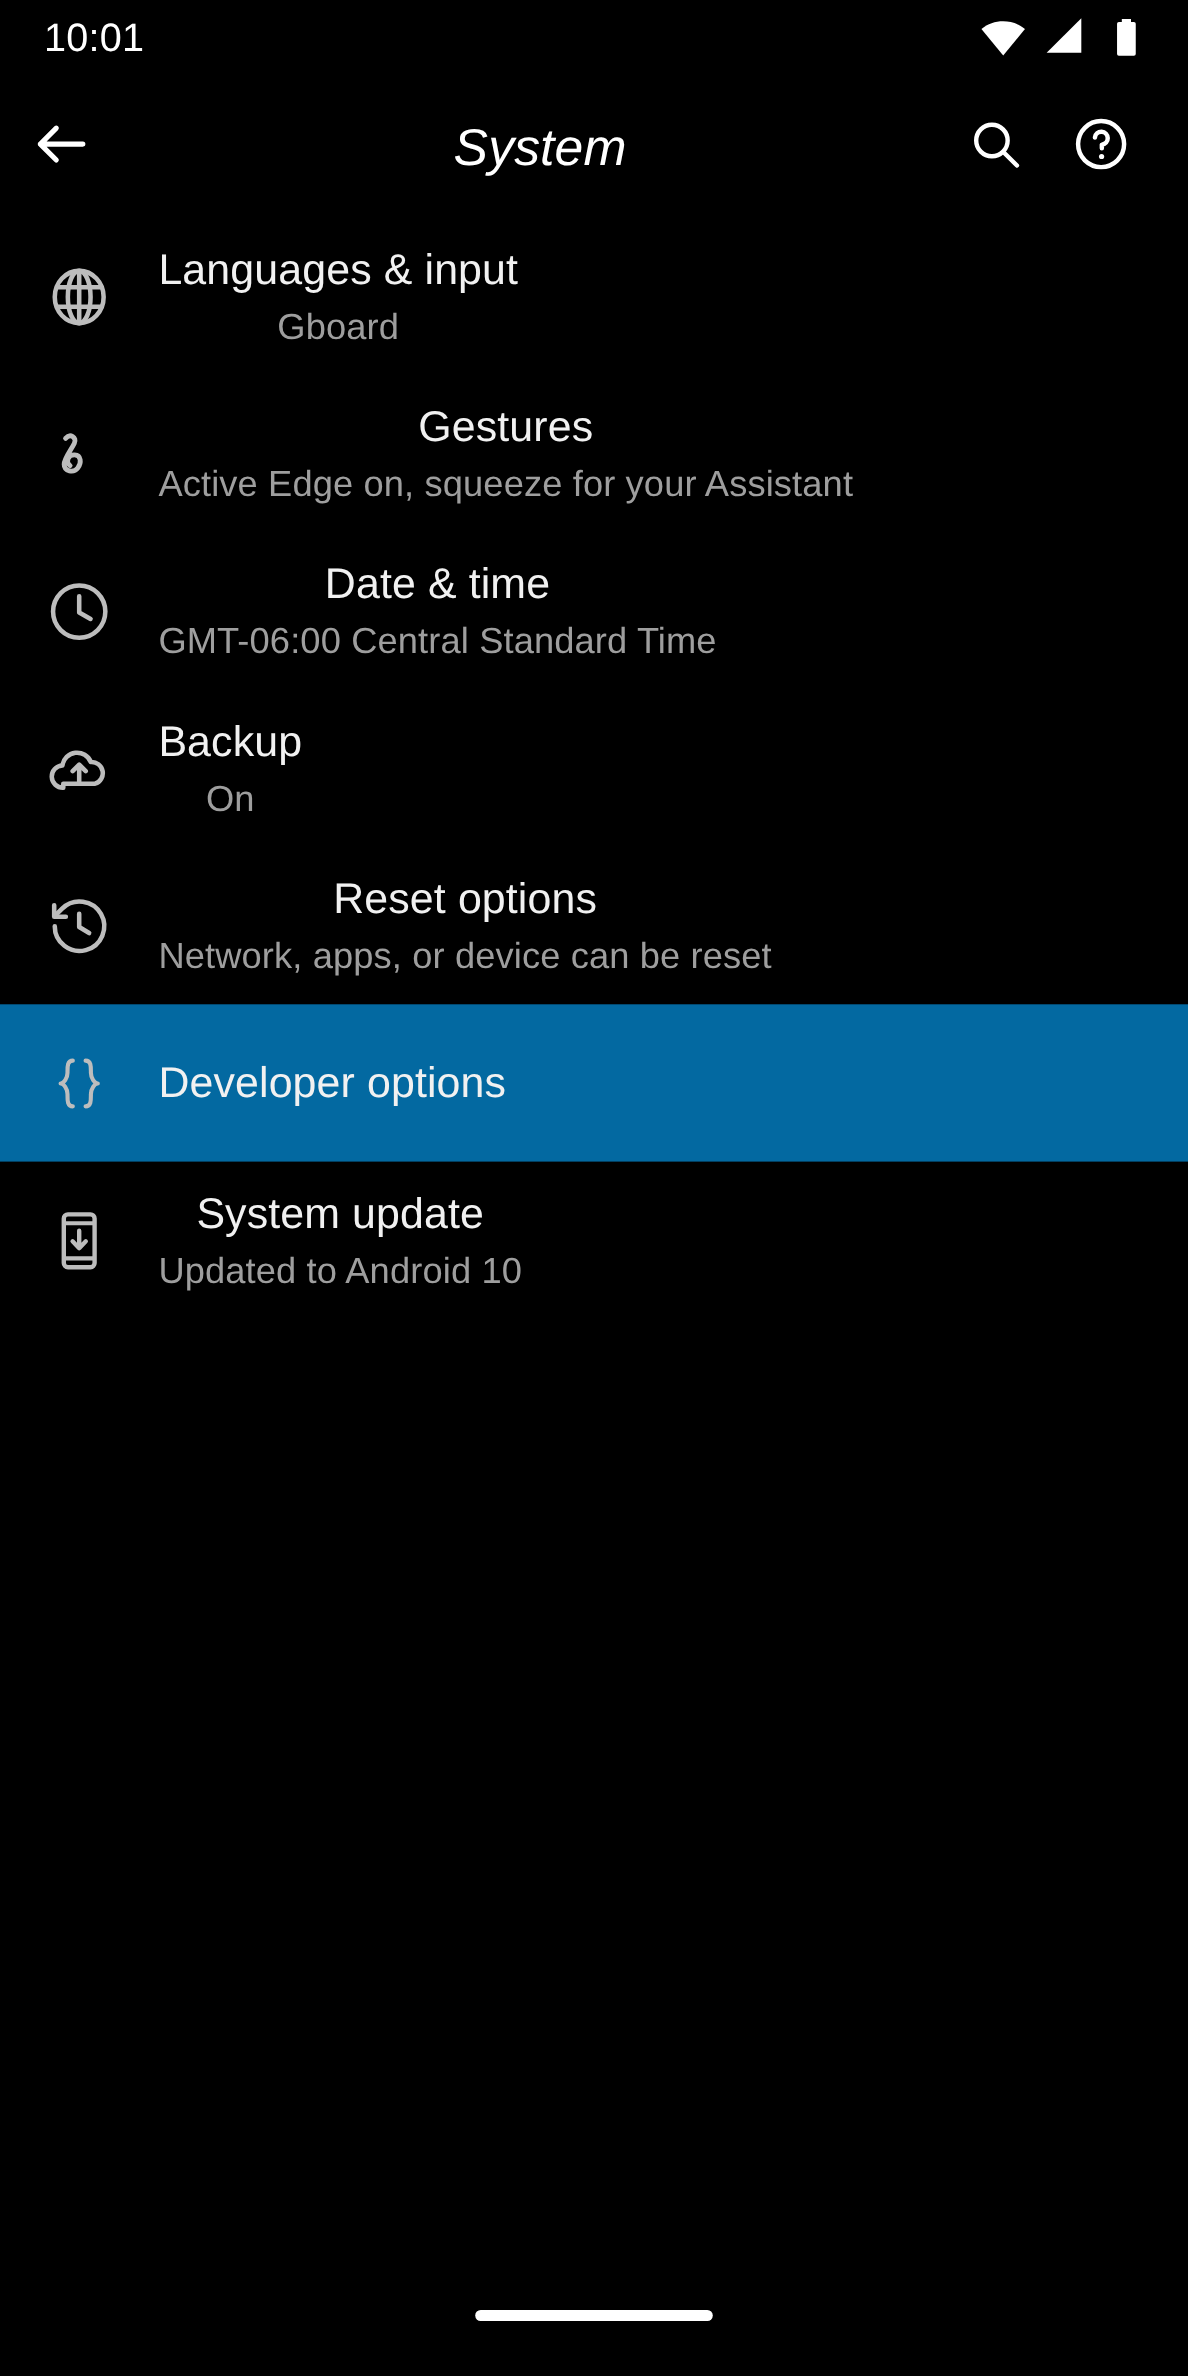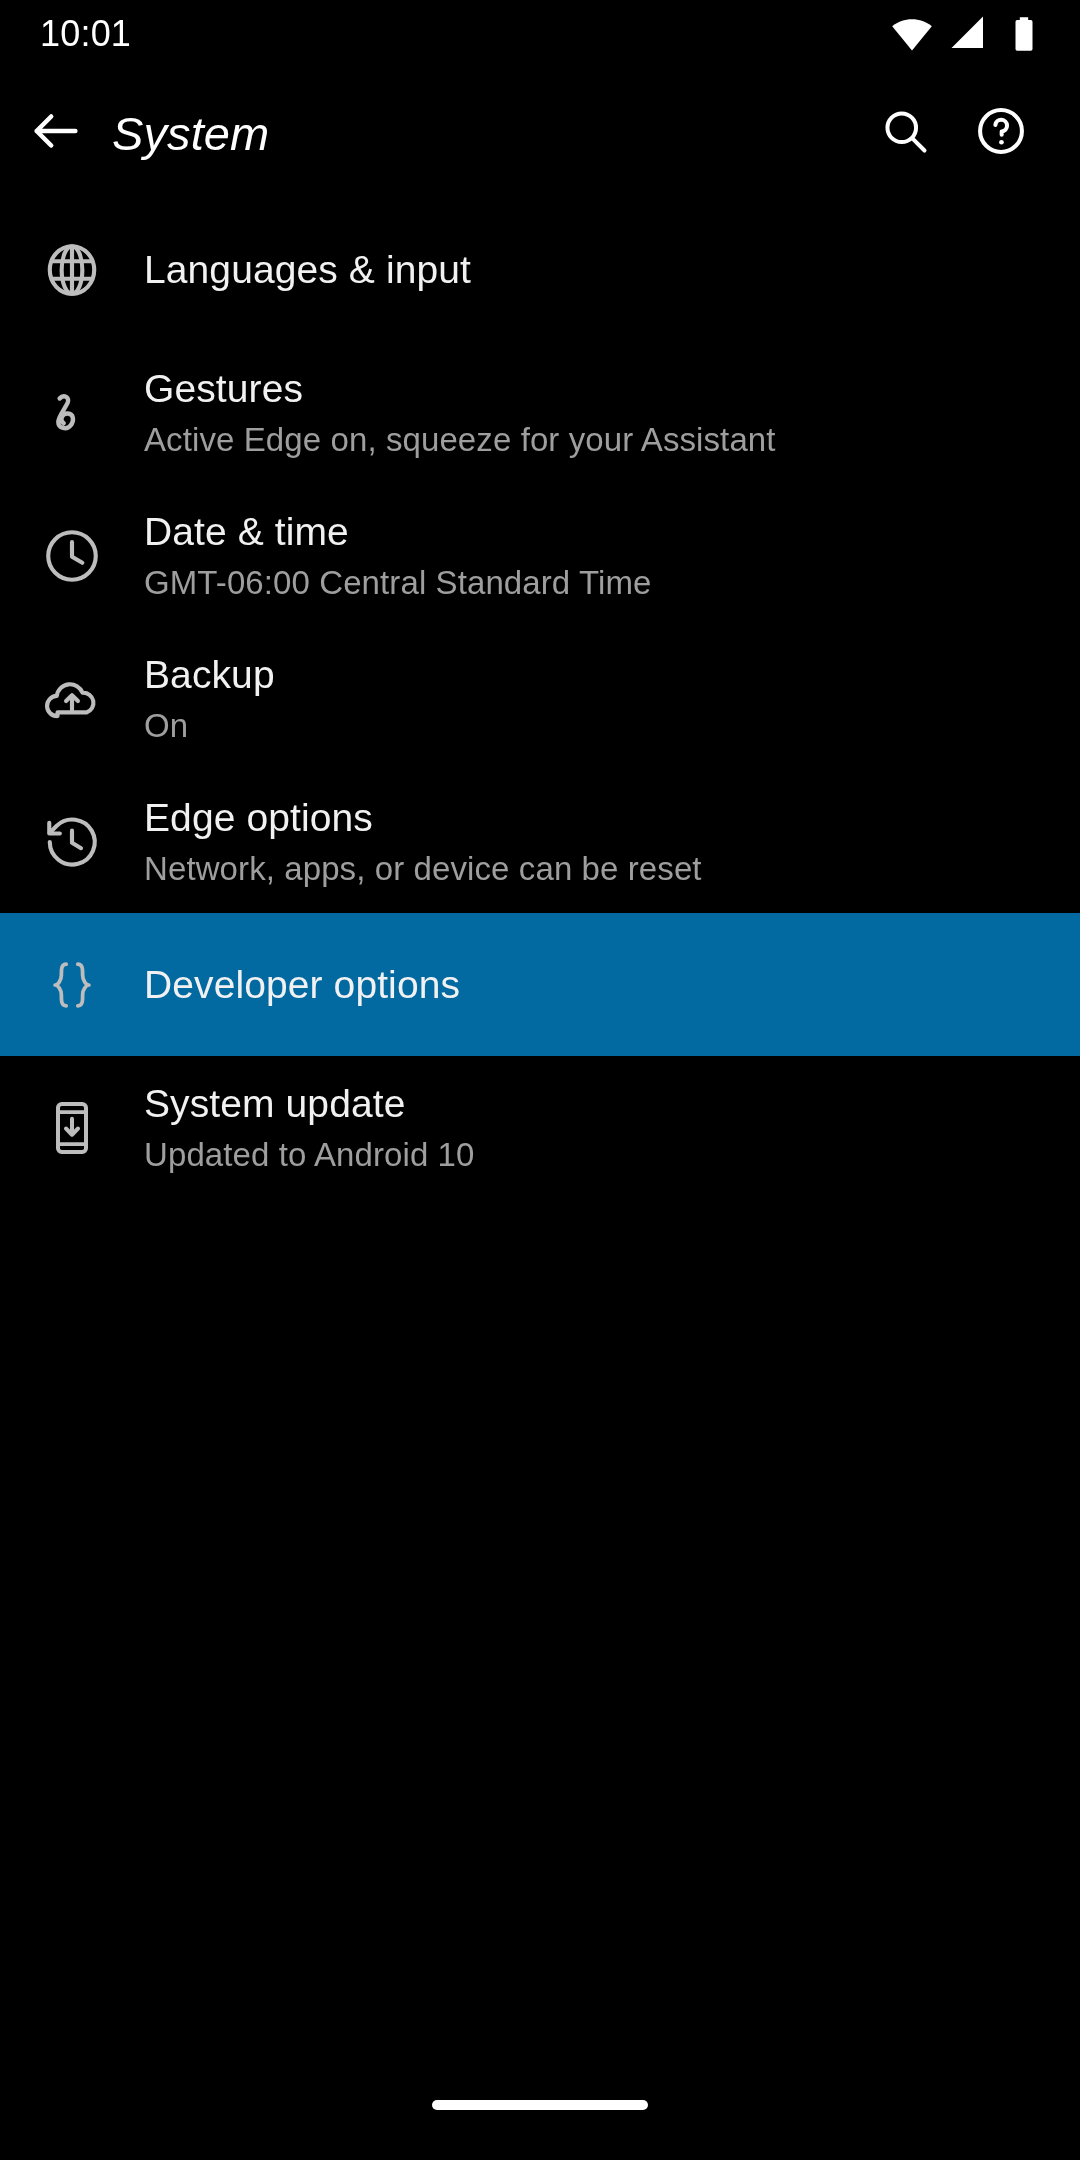--- a/index.html
+++ b/index.html
@@ -2,21 +2,21 @@
 <html><head>
 <meta charset="utf-8">
 <style>
   * { margin:0; padding:0; box-sizing:border-box; }
   html, body {
     width:1080px; height:2160px;
     background:#000; overflow:hidden;
     font-family:"Liberation Sans", sans-serif;
     -webkit-font-smoothing:antialiased;
   }
-  .screen { position:relative; width:1080px; height:2160px; background:#000; }
+  .screen { position:relative; width:1080px; height:2160px; background:#000;text-align:center; }
 
   
   .status-bar {
     position:absolute; top:0; left:0; width:1080px; height:68px;
     display:flex; align-items:center; justify-content:space-between;
     padding:0 36px 0 40px;
   }
   .status-clock { color:#fff; font-size:36px; letter-spacing:.2px; line-height:1; }
   .status-icons { display:flex; align-items:center; gap:14px; }
   .status-icons svg { display:block; }
@@ -128,20 +128,21 @@
     <div class="row">
       <div class="row-icon">
         <svg width="62" height="62" viewBox="0 0 24 24">
           <ellipse cx="12" cy="12" rx="8.6" ry="9.2" fill="none" stroke="#bdbdbd" stroke-width="1.6"></ellipse>
           <ellipse cx="12" cy="12" rx="4" ry="9.2" fill="none" stroke="#bdbdbd" stroke-width="1.6"></ellipse>
           <path d="M3.6 8.6 H20.4 M3.6 15.4 H20.4 M12 2.8 V21.2" fill="none" stroke="#bdbdbd" stroke-width="1.6"></path>
         </svg>
       </div>
       <div class="row-text">
         <div class="row-title">Languages &amp; input</div>
+        <div class="row-subtitle">Gboard</div>
       </div>
     </div>
 
     <div class="row">
       <div class="row-icon">
         <svg width="62" height="62" viewBox="0 0 24 24">
           <path d="M7.2 6.4 c1.6 -1.9 4.1 -.4 3.1 1.7 c-1.1 2.3 -3.6 5.3 -3.6 7.4 c0 2.5 3.3 3.2 4.8 1.3 c1.4 -1.8 1.2 -4.5 -1.1 -4.6 c-2.3 -.1 -3.4 2.5 -1.6 3.8" fill="none" stroke="#bdbdbd" stroke-width="1.7" stroke-linecap="round" stroke-linejoin="round"></path>
         </svg>
       </div>
       <div class="row-text">
@@ -178,21 +179,21 @@
 
     <div class="row">
       <div class="row-icon">
         <svg width="62" height="62" viewBox="0 0 24 24">
           <path d="M3.4 12 a8.7 8.7 0 1 0 2.6 -6.2 L3.4 8.4" fill="none" stroke="#bdbdbd" stroke-width="1.6" stroke-linecap="round" stroke-linejoin="round"></path>
           <path d="M3.2 4.6 V8.7 H7.3" fill="none" stroke="#bdbdbd" stroke-width="1.6" stroke-linecap="round" stroke-linejoin="round"></path>
           <path d="M12 7.6 V12.3 L15.5 14.4" fill="none" stroke="#bdbdbd" stroke-width="1.6" stroke-linecap="round" stroke-linejoin="round"></path>
         </svg>
       </div>
       <div class="row-text">
-        <div class="row-title">Edge options</div>
+        <div class="row-title">Reset options</div>
         <div class="row-subtitle">Network, apps, or device can be reset</div>
       </div>
     </div>
 
 
     <div class="row selected no-sub">
       <div class="row-icon">
         <svg width="58" height="58" viewBox="0 0 24 24">
           <path d="M9.6 3.4 C7.4 3.4 7.6 6 7.6 8 c0 2 -1.4 4 -2.6 4 c1.2 0 2.6 2 2.6 4 c0 2 -.2 4.6 2 4.6" fill="none" stroke="#bdbdbd" stroke-width="1.55" stroke-linecap="round" stroke-linejoin="round"></path>
           <path d="M14.4 3.4 C16.6 3.4 16.4 6 16.4 8 c0 2 1.4 4 2.6 4 c-1.2 0 -2.6 2 -2.6 4 c0 2 .2 4.6 -2 4.6" fill="none" stroke="#bdbdbd" stroke-width="1.55" stroke-linecap="round" stroke-linejoin="round"></path>

